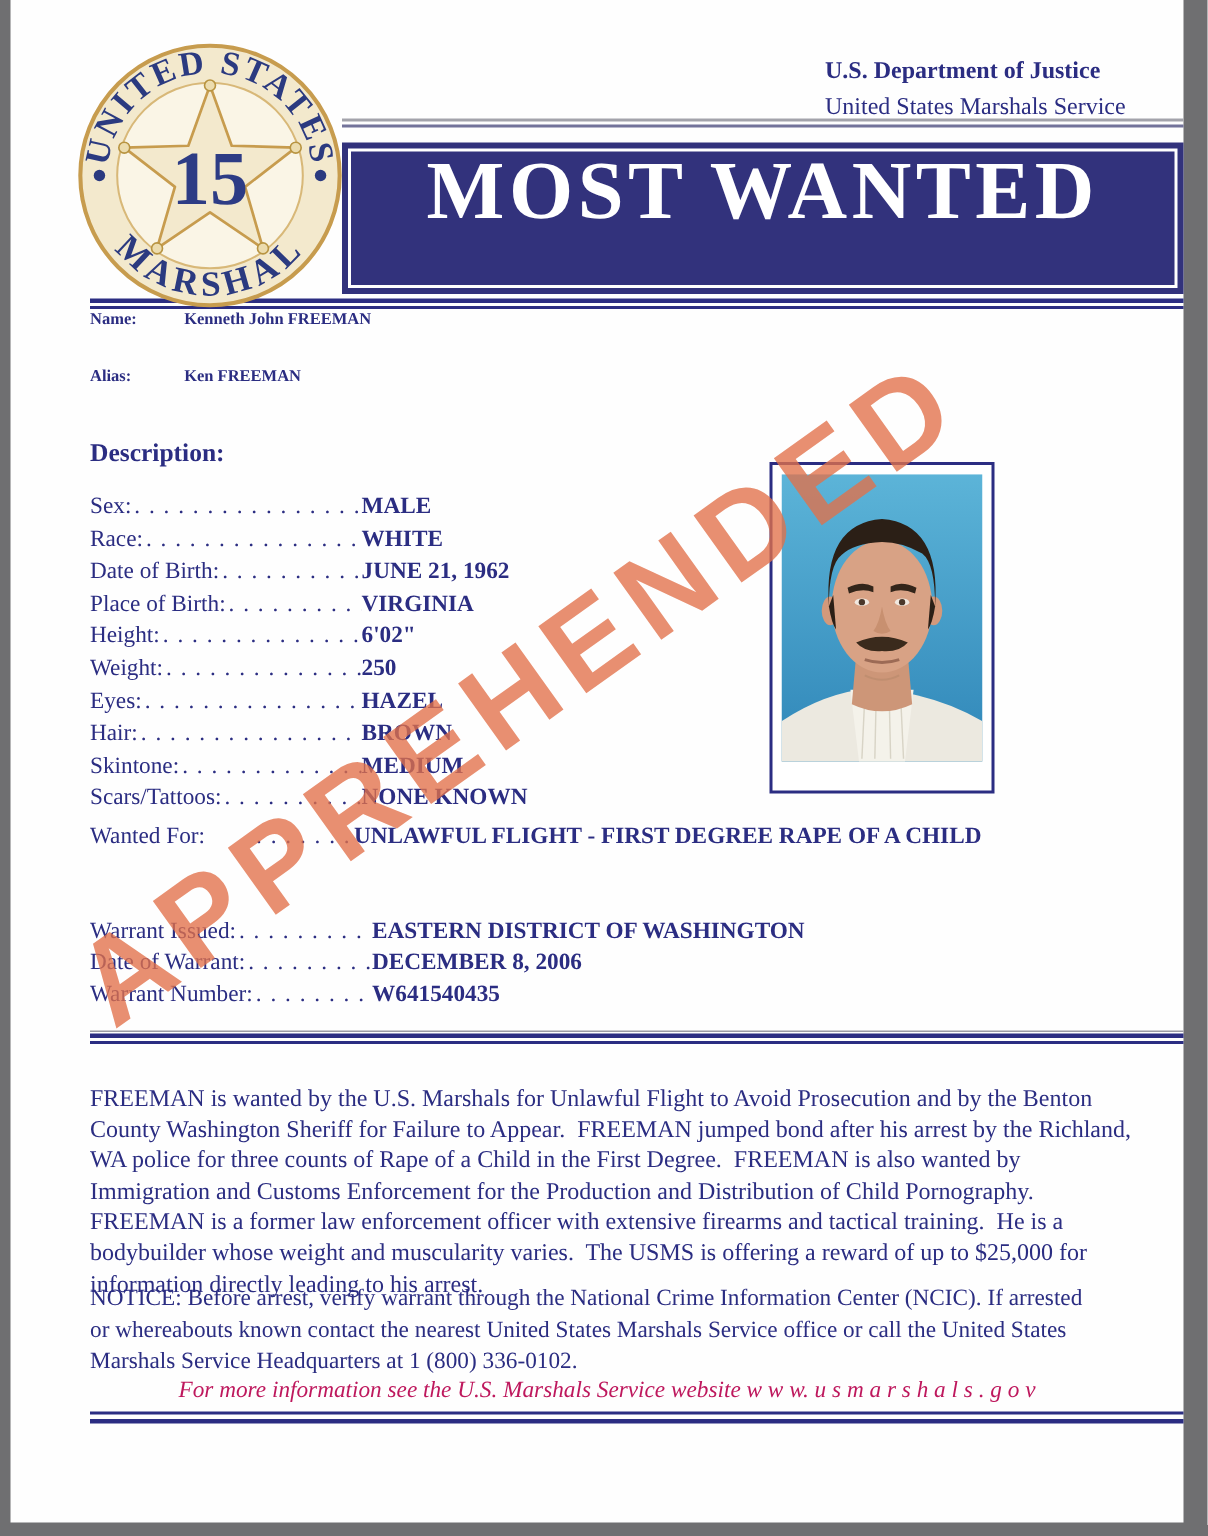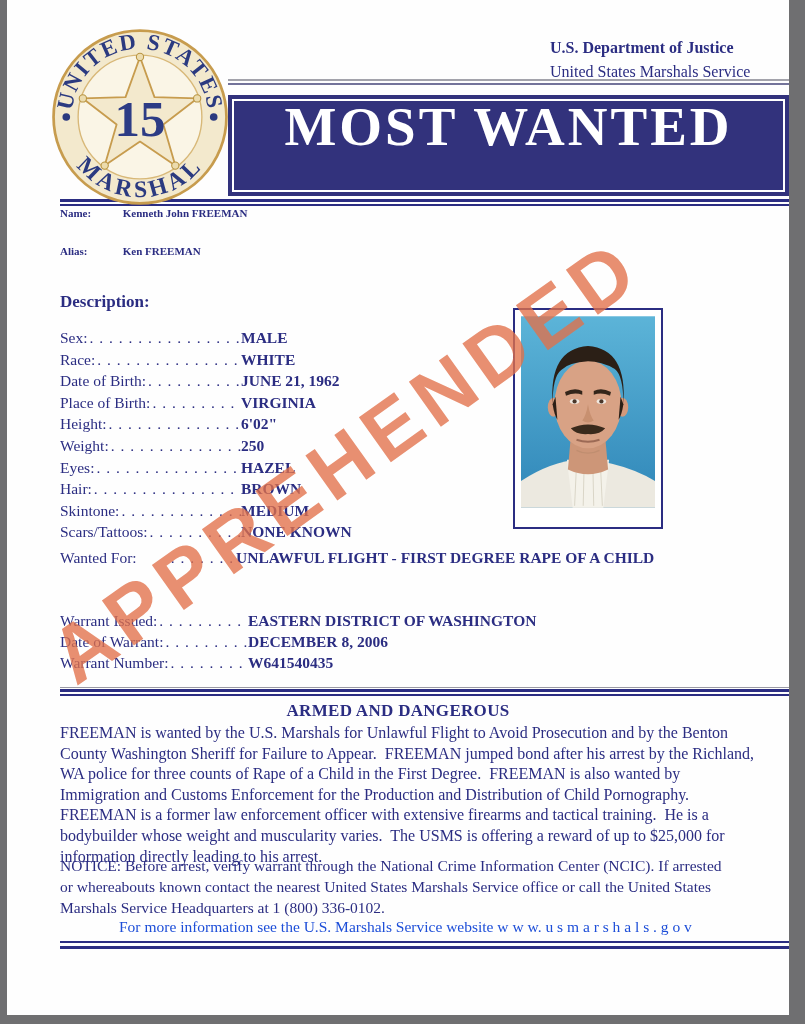--- a/index.html
+++ b/index.html
@@ -65,21 +65,21 @@
   .rule-c1 { position:absolute; left:53px; right:0; top:689px; height:3px; background:#2b2d82; }
   .rule-c2 { position:absolute; left:53px; right:0; top:694px; height:2px; background:#2b2d82; }
 
   .armed-head { position:absolute; left:0; right:0; top:701px; text-align:center;
     font-size:17px; font-weight:bold; color:#2b2d82; letter-spacing:0.3px; }
   .armed-body { position:absolute; left:53px; top:723px; width:696px;
     font-size:16px; line-height:20.6px; color:#2b2d82; white-space:pre-wrap; }
 
   .notice-body { position:absolute; left:53px; top:855px; width:666px;
     font-size:15.5px; line-height:21px; color:#2b2d82; white-space:pre-wrap; }
-  .notice-more { position:absolute; left:112px; top:918px; font-size:15.5px; color:#1d4ed8; }
+  .notice-more { position:absolute; left:112px; top:918px; font-size:15.5px; color:#be185d;font-style:italic; }
 
   
   .rule-d1 { position:absolute; left:53px; right:0; top:941px; height:2px; background:#2b2d82; }
   .rule-d2 { position:absolute; left:53px; right:0; top:946px; height:3px; background:#2b2d82; }
 
   
   .photo-frame {
     position:absolute; left:506px; top:308px; width:150px; height:221px;
     background:#ffffff; border:2px solid #2b2d82; box-sizing:border-box;
     padding:5px 6px 16px 6px; z-index:1;
@@ -256,21 +256,20 @@
           <span class="leader">. . . . . . . . . . . . . . . . . . . . . . . . . . . . . . . . . . . . . . . . . . . . . . . . . . . . . . . . . . . . . . . . . . . . . . . . . . . . . . . . </span>
         </span>
         <span class="fvalue">W641540435</span>
       </div>
   </div>
 
   <div class="rule-c0"></div>
   <div class="rule-c1"></div>
   <div class="rule-c2"></div>
 
-  <div class="armed-head">ARMED AND DANGEROUS</div>
   <div class="armed-body">FREEMAN is wanted by the U.S. Marshals for Unlawful Flight to Avoid Prosecution and by the Benton County Washington Sheriff for Failure to Appear.  FREEMAN jumped bond after his arrest by the Richland, WA police for three counts of Rape of a Child in the First Degree.  FREEMAN is also wanted by Immigration and Customs Enforcement for the Production and Distribution of Child Pornography.  FREEMAN is a former law enforcement officer with extensive firearms and tactical training.  He is a bodybuilder whose weight and muscularity varies.  The USMS is offering a reward of up to $25,000 for information directly leading to his arrest.</div>
 
   <div class="notice-body">NOTICE: Before arrest, verify warrant through the National Crime Information Center (NCIC). If arrested or whereabouts known contact the nearest United States Marshals Service office or call the United States Marshals Service Headquarters at 1 (800) 336-0102.</div>
   <div class="notice-more">For more information see the U.S. Marshals Service website w w w. u s m a r s h a l s . g o v</div>
 
   <div class="rule-d1"></div>
   <div class="rule-d2"></div>
 
   <div class="photo-frame">
     <svg viewBox="0 0 140 200">

